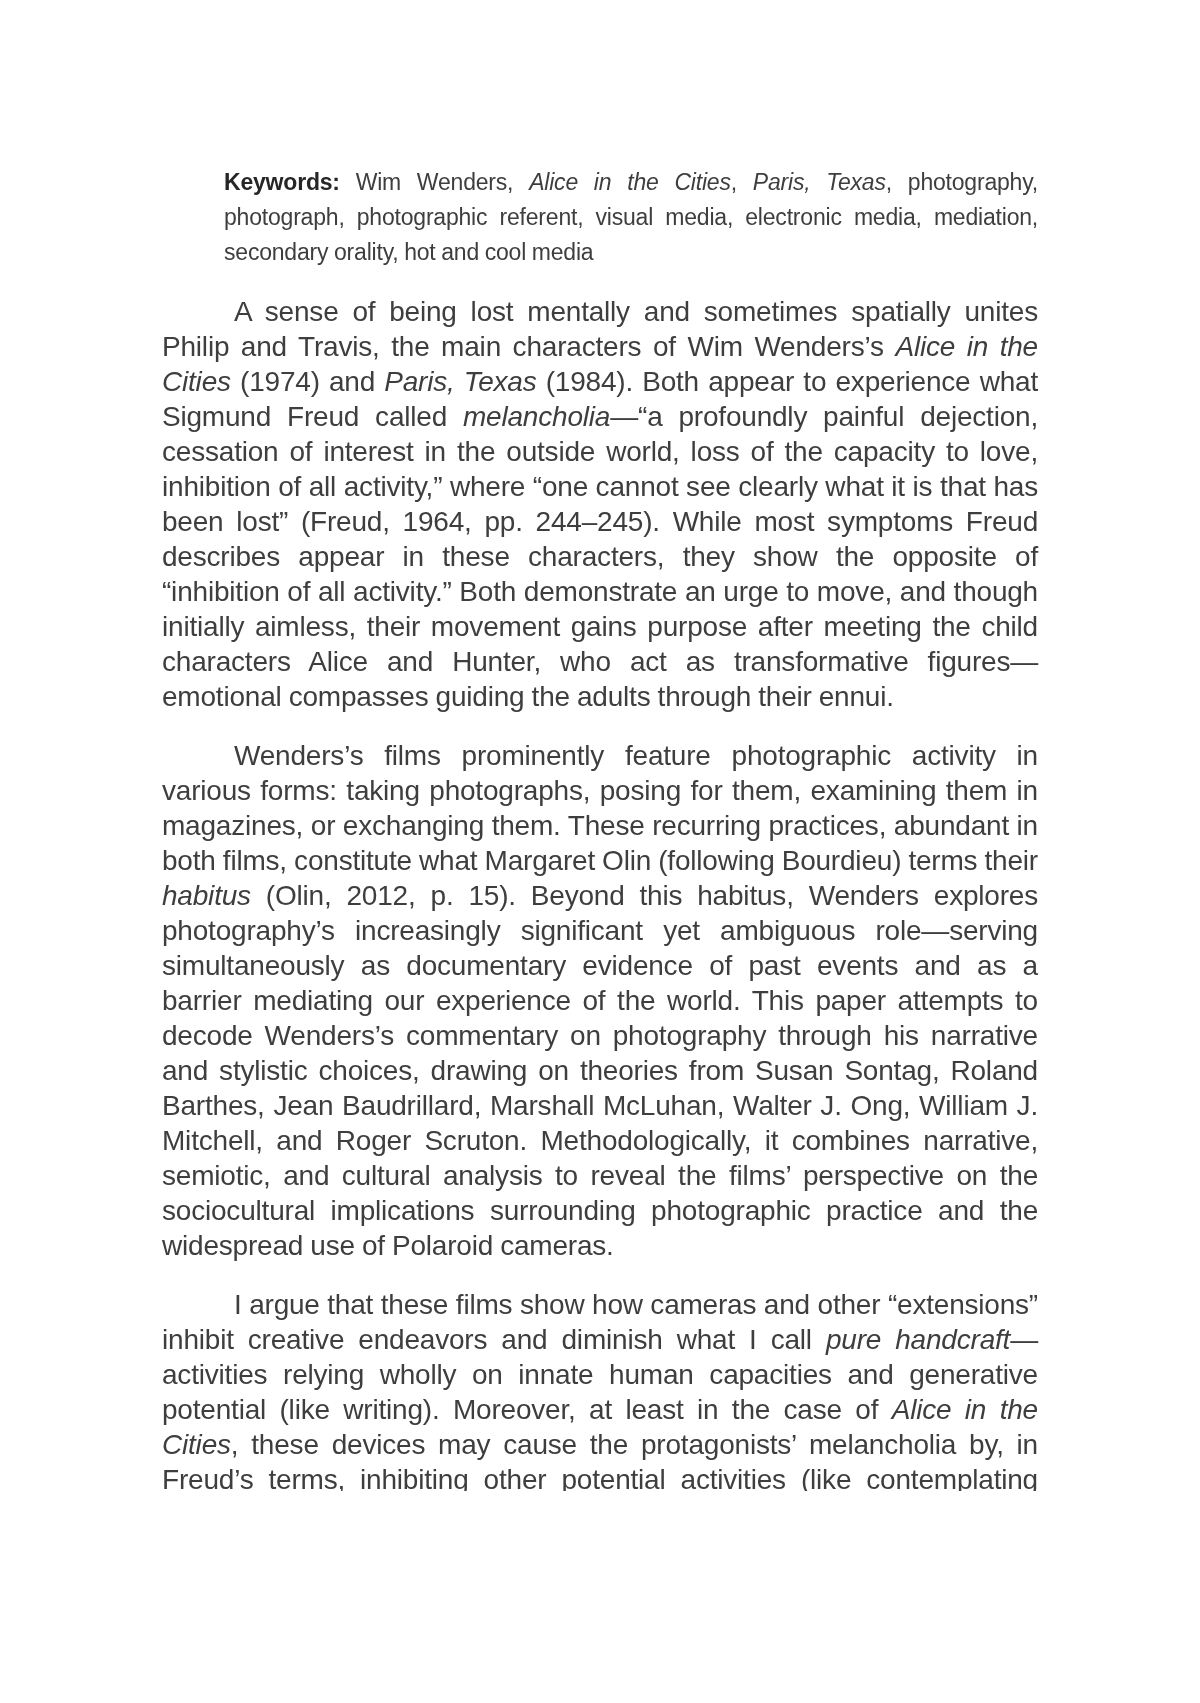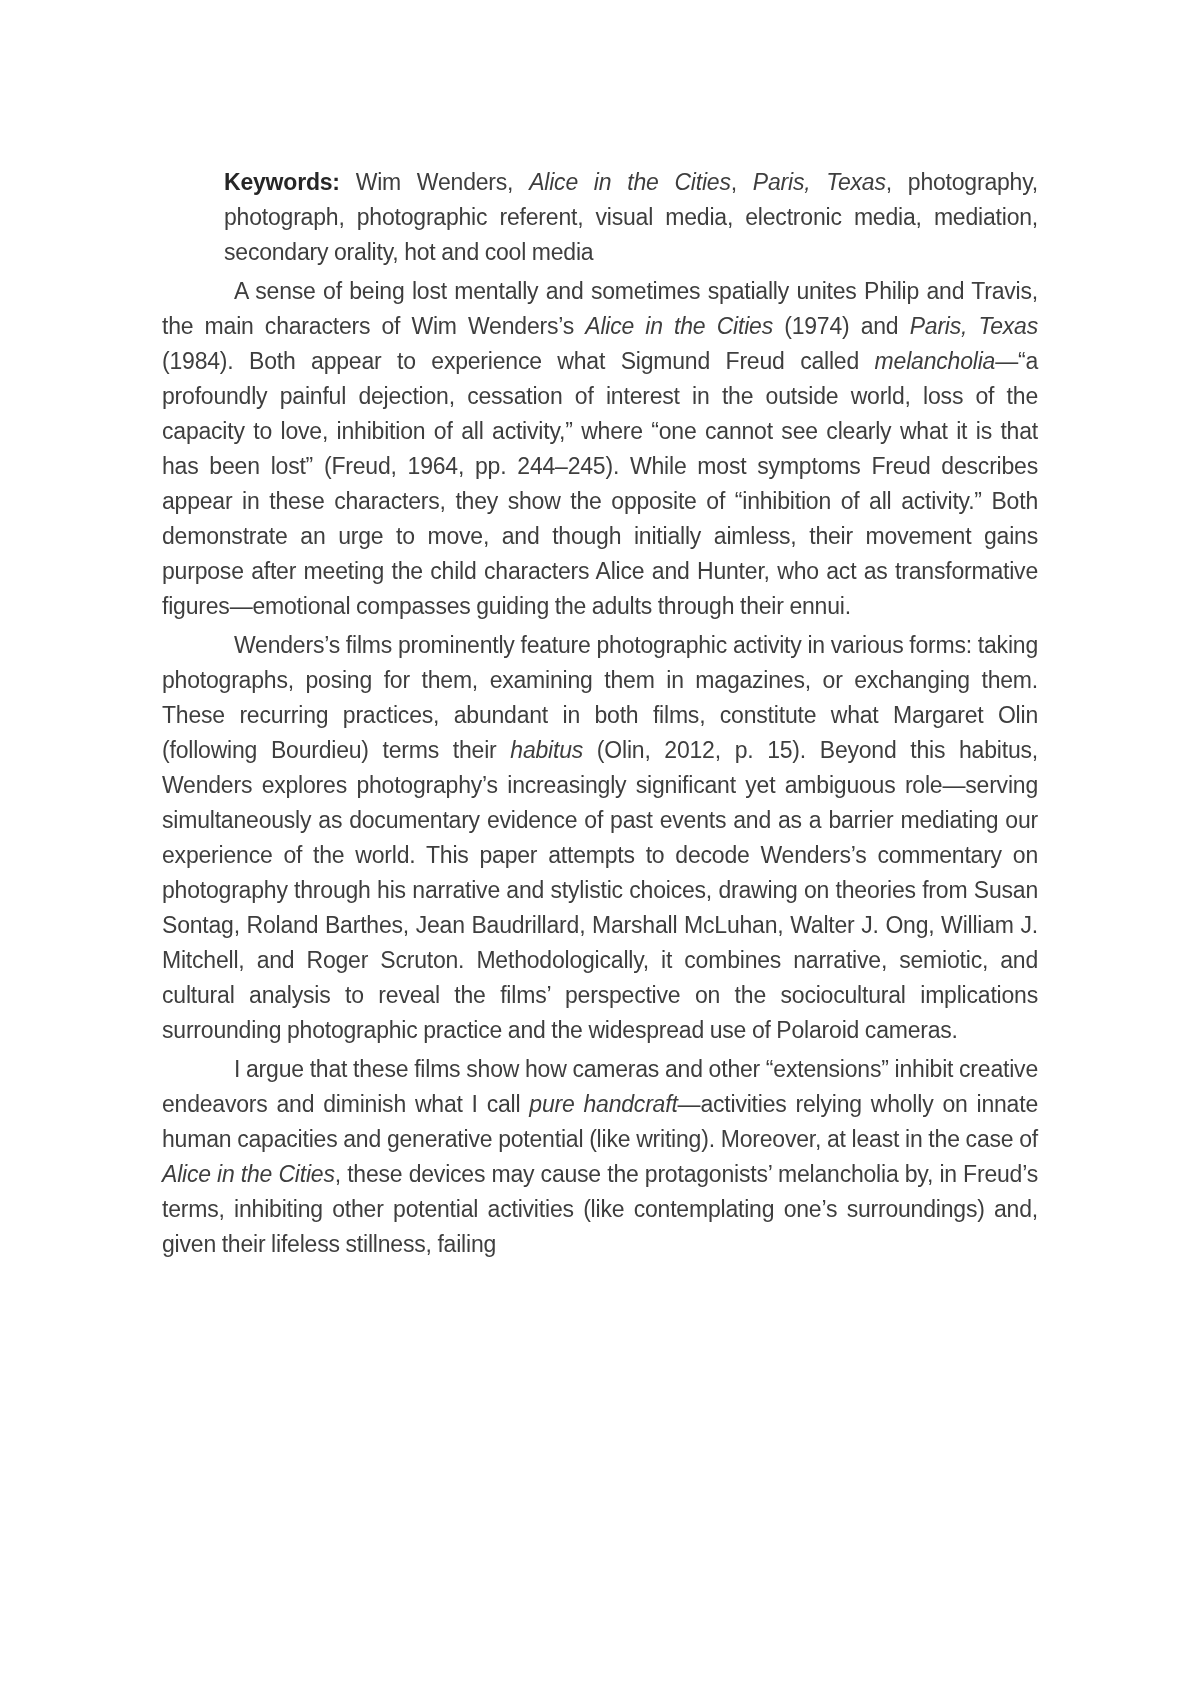--- a/index.html
+++ b/index.html
@@ -32,22 +32,22 @@
   .heading {
     margin: 173px 0 0 72px;
     font-size: 24px;
     line-height: 35px;
     font-weight: 700;
     font-variant: small-caps;
     letter-spacing: 0.8px;
     color: var(--heading, #262626);
   }
   .para {
-    margin: 4px 0 0 0;
-    font-size: 23px;
+    margin: 24px 0 0 0;
+    font-size: 28px;
     line-height: 35px;
     text-align: justify;
     text-indent: 72px;
     letter-spacing: -0.2px;
     word-spacing: -0.5px;
   }
   .footer {
     position: absolute;
     left: 162px;
     top: 1592px;

